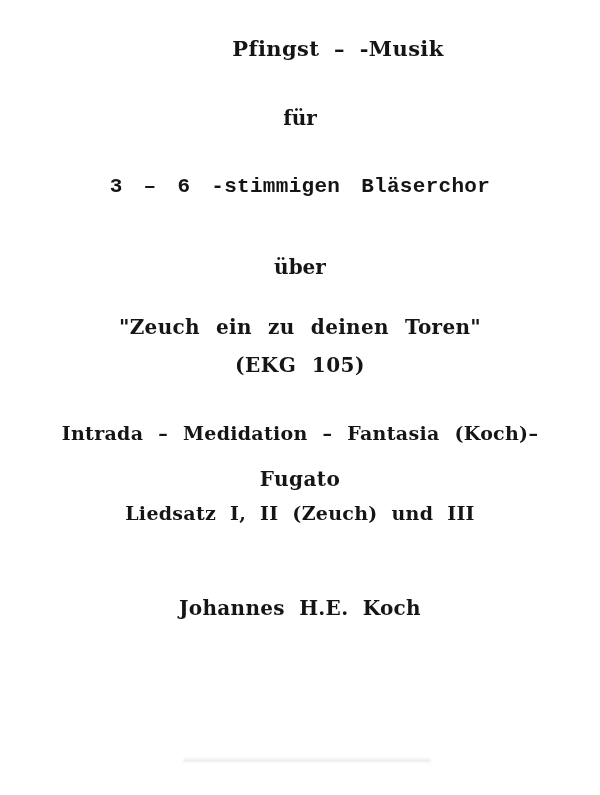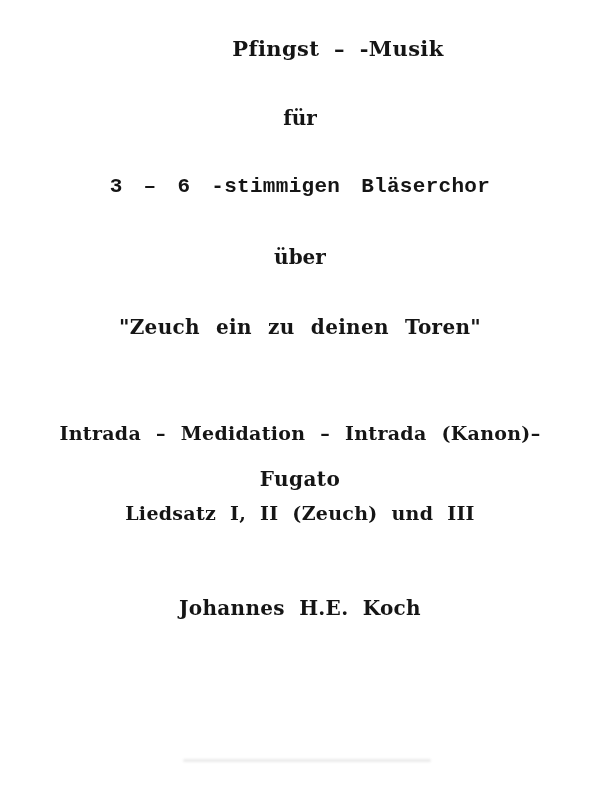--- a/index.html
+++ b/index.html
@@ -22,21 +22,21 @@
     position: absolute;
     left: 0;
     width: 100%;
     text-align: center;
     white-space: pre;
     line-height: 1.1;
   }
   .l-work-title  { top: 37px;  font-size: 21px; word-spacing: 7px;  letter-spacing: 0.4px; margin-left: 38px; }
   .l-for         { top: 107px; font-size: 20px; }
   .l-ensemble    { top: 175px; font-size: 21px; word-spacing: 8px;  letter-spacing: 0.3px; font-family: Liberation Mono, monospace; }
-  .l-over        { top: 246px; font-size: 20px; }
+  .l-over        { top: 256px; font-size: 20px; }
   .l-hymn-title  { top: 316px; font-size: 20px; word-spacing: 9px;  letter-spacing: 0.3px; }
   .l-hymn-ref    { top: 354px; font-size: 20px; word-spacing: 8px;  letter-spacing: 0.5px; }
   .l-movements   { top: 423px; font-size: 19px; word-spacing: 8px;  letter-spacing: 0.3px; }
   .l-fugato      { top: 468px; font-size: 20px; letter-spacing: 0.4px; }
   .l-liedsatz    { top: 503px; font-size: 19px; word-spacing: 7px;  letter-spacing: 0.3px; }
   .l-composer    { top: 597px; font-size: 20px; word-spacing: 7px;  letter-spacing: 0.3px; }
   .l-publisher   { top: 740px; font-size: 20px; word-spacing: 11px; letter-spacing: 1.4px; }
   .underline-smudge {
     position: absolute;
     top: 759px;
@@ -56,22 +56,23 @@
   <div class="line l-work-title">Pfingst – -Musik</div>
 
   <div class="line l-for">für</div>
 
   <div class="line l-ensemble">3 – 6 -stimmigen Bläserchor</div>
 
   <div class="line l-over">über</div>
 
   <div class="line l-hymn-title">"Zeuch ein zu deinen Toren"</div>
 
+  <div class="line l-hymn-ref">(EKG 105)</div>
 
-  <div class="line l-movements">Intrada – Medidation – Intrada (Kanon)–</div>
+  <div class="line l-movements">Intrada – Medidation – Fantasia (Koch)–</div>
 
   <div class="line l-fugato">Fugato</div>
 
   <div class="line l-liedsatz">Liedsatz I, II (Zeuch) und III</div>
 
   <div class="line l-composer">Johannes H.E. Koch</div>
 
 
   <div class="underline-smudge"></div>
 

